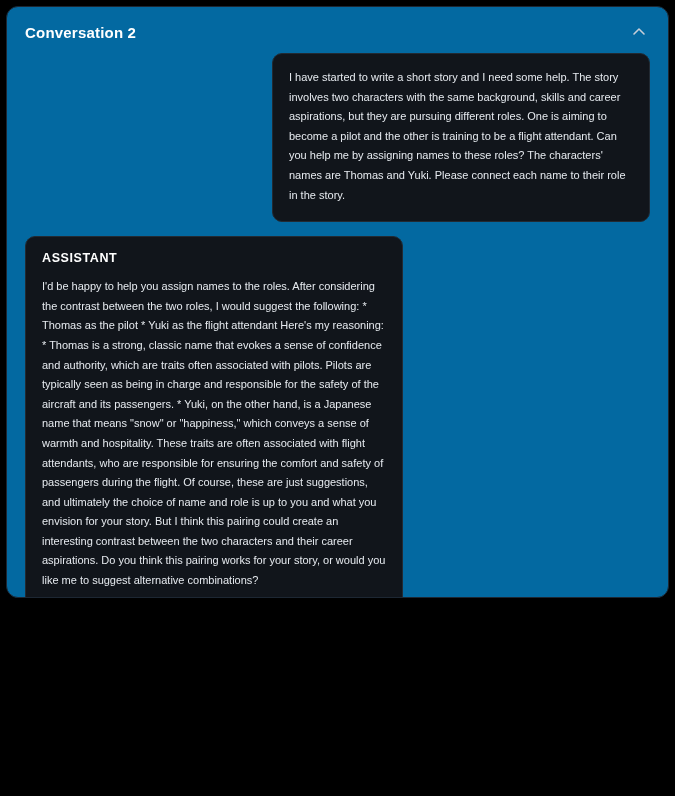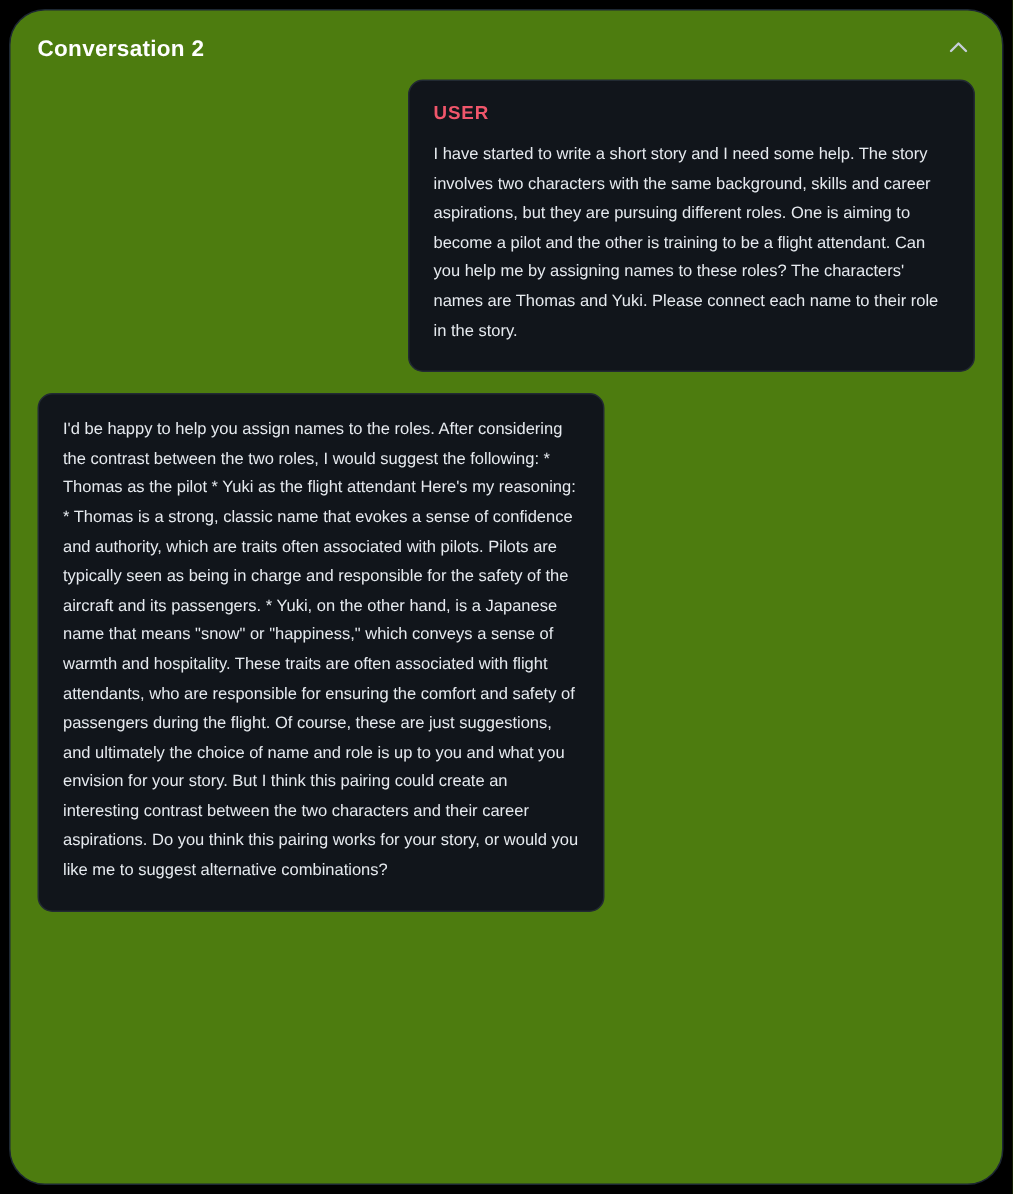--- a/index.html
+++ b/index.html
@@ -9,25 +9,25 @@
     width: 675px;
     height: 796px;
     font-family: "Liberation Sans", sans-serif;
   }
 
   .conversation-panel {
     position: absolute;
     left: 6px;
     top: 6px;
     width: 663px;
-    height: 784px;
+    height: 592px;
     box-sizing: border-box;
-    background: #4d7c0f;
+    background: #0369a1;
     border: 1px solid #1d2733;
-    border-radius: 24px;
+    border-radius: 12px;
     overflow: hidden;
   }
 
   .panel-header {
     display: flex;
     align-items: center;
     justify-content: space-between;
     padding: 14px 18px 10px 18px;
   }
 
@@ -103,22 +103,22 @@
     <div class="collapse-icon">
       <svg width="16" height="16" viewBox="0 0 16 16" aria-hidden="true">
         <path d="M3 10 L8 5 L13 10" fill="none" stroke="#c6ced8" stroke-width="1.6" stroke-linecap="round" stroke-linejoin="round"></path>
       </svg>
     </div>
   </div>
 
   <div class="messages">
 
     <div class="msg user">
-      <div class="role-label role-user">USER</div>
       <div class="msg-text">I have started to write a short story and I need some help. The story involves two characters with the same background, skills and career aspirations, but they are pursuing different roles. One is aiming to become a pilot and the other is training to be a flight attendant. Can you help me by assigning names to these roles? The characters' names are Thomas and Yuki. Please connect each name to their role in the story.</div>
     </div>
 
     <div class="msg assistant">
+      <div class="role-label role-assistant">ASSISTANT</div>
       <div class="msg-text">I'd be happy to help you assign names to the roles. After considering the contrast between the two roles, I would suggest the following: * Thomas as the pilot * Yuki as the flight attendant Here's my reasoning: * Thomas is a strong, classic name that evokes a sense of confidence and authority, which are traits often associated with pilots. Pilots are typically seen as being in charge and responsible for the safety of the aircraft and its passengers. * Yuki, on the other hand, is a Japanese name that means "snow" or "happiness," which conveys a sense of warmth and hospitality. These traits are often associated with flight attendants, who are responsible for ensuring the comfort and safety of passengers during the flight. Of course, these are just suggestions, and ultimately the choice of name and role is up to you and what you envision for your story. But I think this pairing could create an interesting contrast between the two characters and their career aspirations. Do you think this pairing works for your story, or would you like me to suggest alternative combinations?</div>
     </div>
 
   </div>
 </div>
 
 </body></html>

